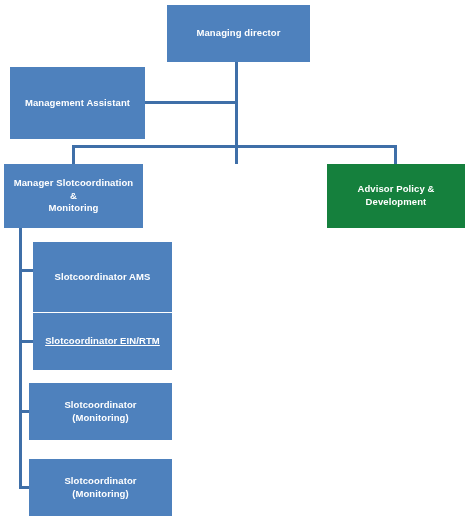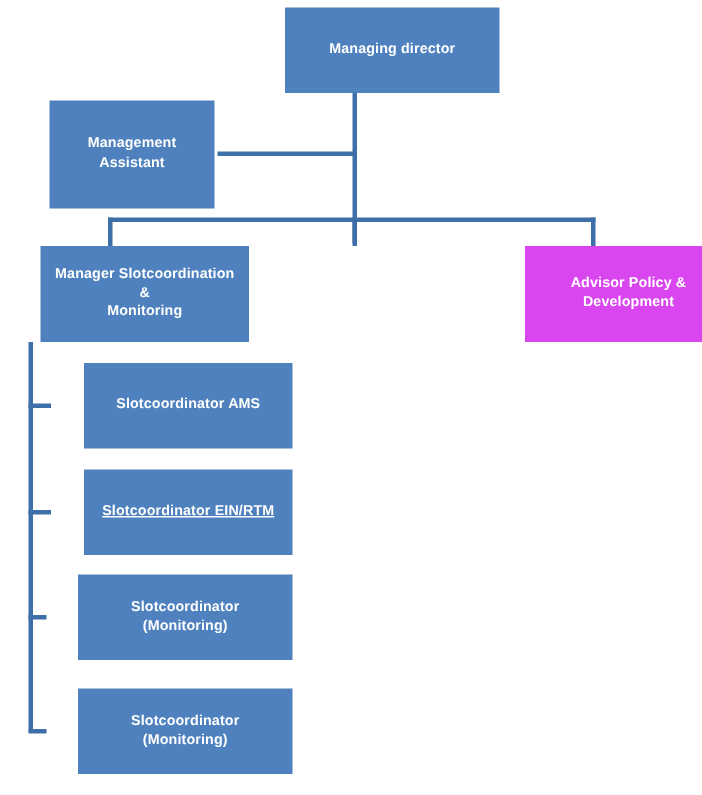--- a/index.html
+++ b/index.html
@@ -23,21 +23,20 @@
     align-items: center;
     justify-content: center;
     text-align: center;
     font-size: 9.5px;
     font-weight: 700;
     line-height: 1.35;
     letter-spacing: 0.1px;
     box-sizing: border-box;
     padding: 2px 6px;
     z-index: 2;
-    margin-left: 23px;
   }
   .node-label {
     display: block;
     white-space: pre-line;
   }
   .conn {
     position: absolute;
     background: #3f6fa8;
     z-index: 1;
   }
@@ -55,31 +54,31 @@
     <div class="conn conn-v" style="left: 235px; top: 145px; height: 19px; background: rgb(63, 111, 168);"></div>
     <div class="conn conn-v" style="left: 394px; top: 145px; height: 19px; background: rgb(63, 111, 168);"></div>
     <div class="conn conn-v" style="left: 19px; top: 228px; height: 260px; background: rgb(63, 111, 168);"></div>
     <div class="conn conn-h" style="left: 19px; top: 269px; width: 15px; background: rgb(63, 111, 168);"></div>
     <div class="conn conn-h" style="left: 19px; top: 340px; width: 15px; background: rgb(63, 111, 168);"></div>
     <div class="conn conn-h" style="left: 19px; top: 410px; width: 12px; background: rgb(63, 111, 168);"></div>
     <div class="conn conn-h" style="left: 19px; top: 486px; width: 12px; background: rgb(63, 111, 168);"></div>
     <div class="node" style="left: 167px; top: 5px; width: 143px; height: 57px; background: rgb(78, 129, 189); color: rgb(255, 255, 255);">
       <span class="node-label">Managing director</span>
     </div>
-    <div class="node" style="left: 10px; top: 67px; width: 110px; height: 72px; background: rgb(78, 129, 189); color: rgb(255, 255, 255);">
+    <div class="node" style="left: 10px; top: 67px; width: 135px; height: 72px; background: rgb(78, 129, 189); color: rgb(255, 255, 255);">
       <span class="node-label">Management Assistant</span>
     </div>
     <div class="node" style="left: 4px; top: 164px; width: 139px; height: 64px; background: rgb(78, 129, 189); color: rgb(255, 255, 255);">
       <span class="node-label">Manager Slotcoordination &amp;
 Monitoring</span>
     </div>
-    <div class="node" style="left: 327px; top: 164px; width: 138px; height: 64px; background: #d946ef; color: rgb(255, 255, 255);">
+    <div class="node" style="left: 327px; top: 164px; width: 138px; height: 64px; background: #15803d; color: rgb(255, 255, 255);">
       <span class="node-label">Advisor Policy &amp; Development</span>
     </div>
-    <div class="node" style="left: 33px; top: 242px; width: 139px; height: 57px; background: rgb(78, 129, 189); color: rgb(255, 255, 255);">
+    <div class="node" style="left: 33px; top: 242px; width: 139px; height: 70px; background: rgb(78, 129, 189); color: rgb(255, 255, 255);">
       <span class="node-label">Slotcoordinator AMS</span>
     </div>
     <div class="node" style="left: 33px; top: 313px; width: 139px; height: 57px; background: rgb(78, 129, 189); color: rgb(255, 255, 255); text-decoration: underline;">
       <span class="node-label">Slotcoordinator EIN/RTM</span>
     </div>
     <div class="node" style="left: 29px; top: 383px; width: 143px; height: 57px; background: rgb(78, 129, 189); color: rgb(255, 255, 255);">
       <span class="node-label">Slotcoordinator (Monitoring)</span>
     </div>
     <div class="node" style="left: 29px; top: 459px; width: 143px; height: 57px; background: rgb(78, 129, 189); color: rgb(255, 255, 255);">
       <span class="node-label">Slotcoordinator (Monitoring)</span>

